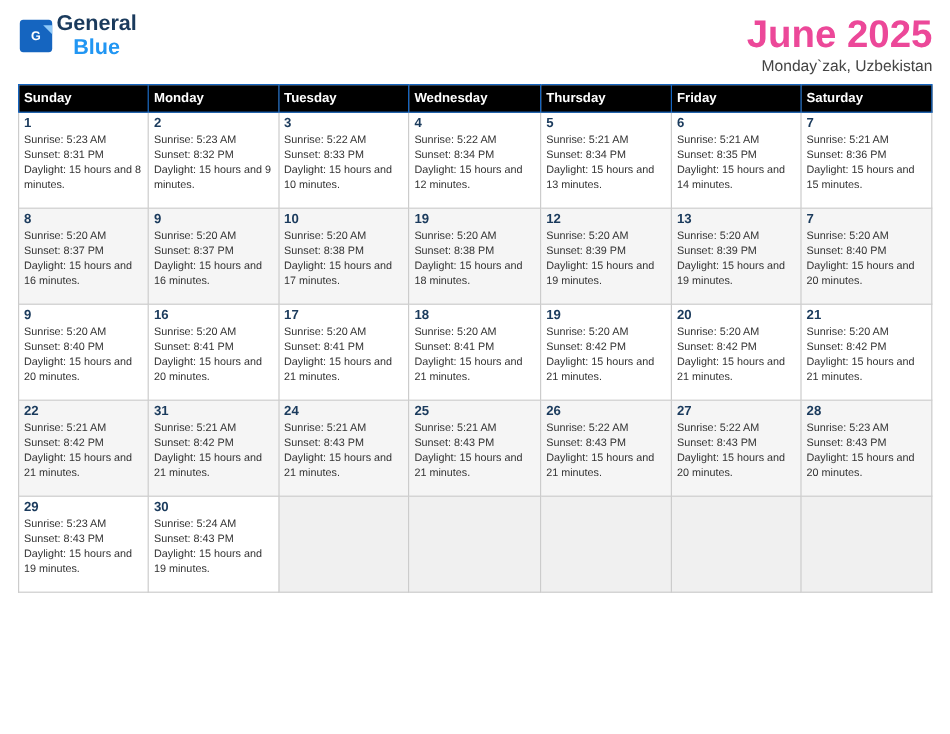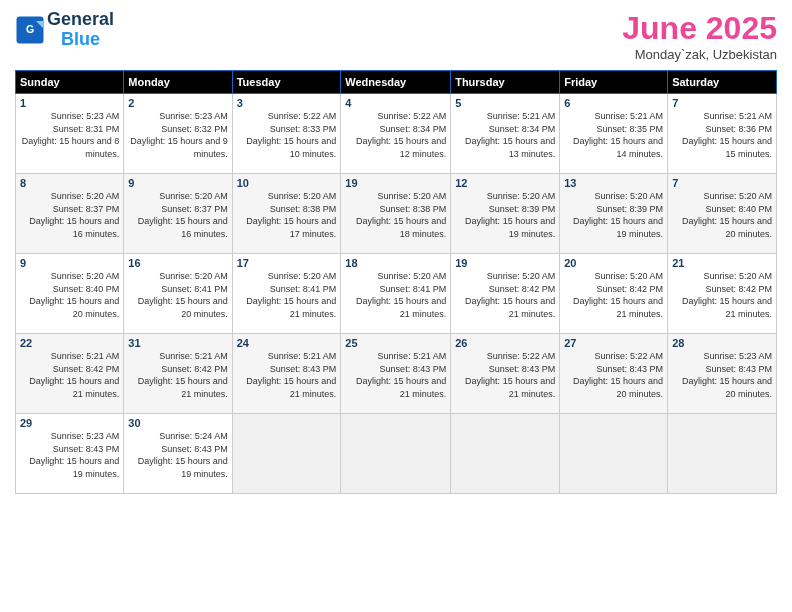--- a/index.html
+++ b/index.html
@@ -81,21 +81,20 @@
       font-size: 11px;
       font-weight: bold;
       color: #1a3a5c;
       display: block;
       margin-bottom: 1px;
     }
     .day-detail {
       color: #333;
       font-size: 9px;
       line-height: 1.4;
-      text-align: right;
     }
     .row-shade {
       background: #f5f5f5 !important;
     }
   </style>
 </head>
 <body>
 
 <div class="page">
   <div class="header">

